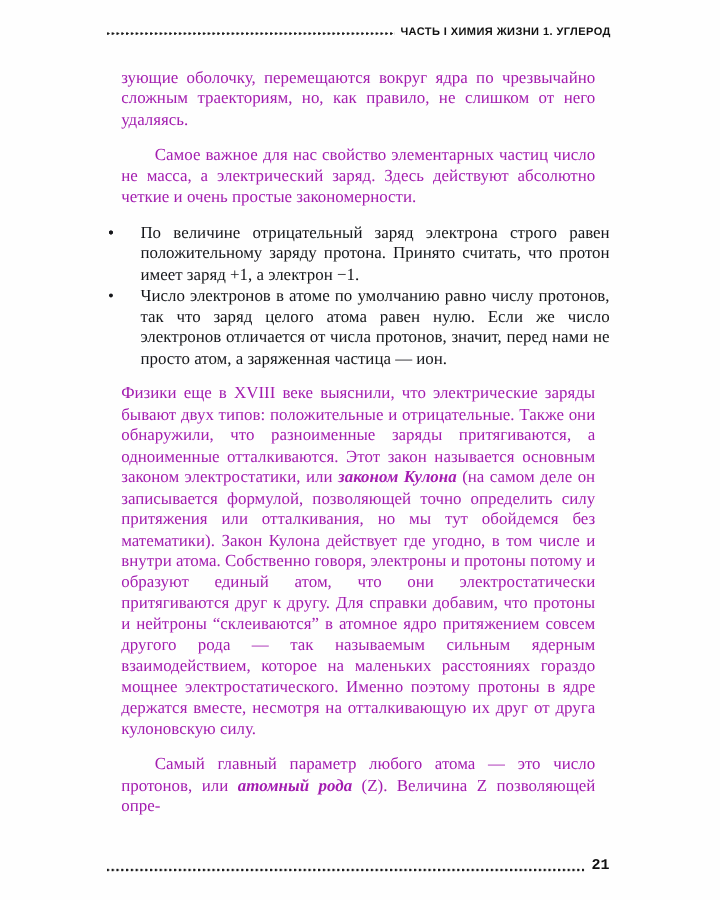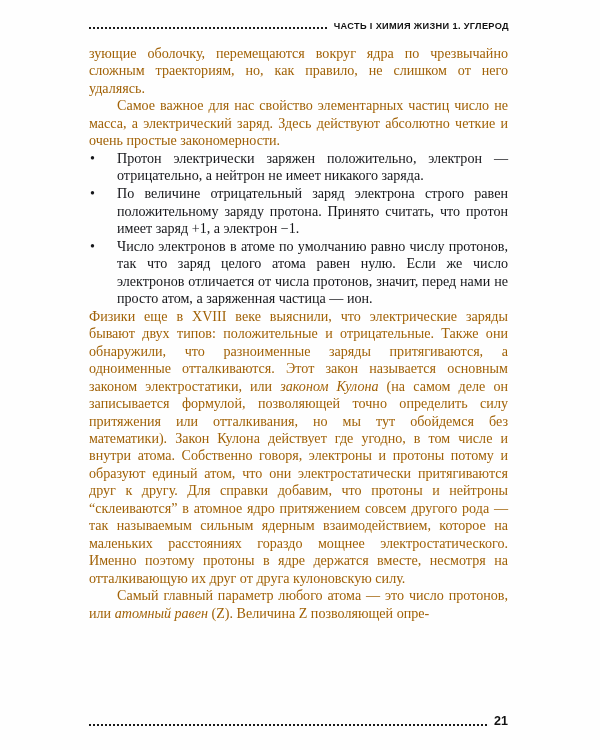--- a/index.html
+++ b/index.html
@@ -65,34 +65,35 @@
 
   
   .textblock {
     position: absolute;
     top: 45px;
     left: 89px;
     width: 419px;
   }
 
   p.body-par {
-    margin: 0;
+    margin: 12px;
     font-size: 14.1px;
     line-height: 17.45px;
     text-align: justify;
     text-indent: 0;
     hyphens: manual;
-    color: #a16207;
+    color: #a21caf;
   }
   p.indent {
     text-indent: 28px;
   }
 
   em, .ital {
     font-style: italic;
+    font-weight: bold;
   }
 
   
   ul.bullets {
     list-style: none;
     margin: 0;
     padding: 0;
   }
   ul.bullets li {
     position: relative;
@@ -128,21 +129,21 @@
     display: flex;
     align-items: flex-end;
     gap: 6px;
     height: 16px;
   }
   .folio .dot-leader::before {
     top: 7px;
   }
   .folio-number {
     flex: 0 0 auto;
-    font-family: Liberation Sans, sans-serif;
+    font-family: Liberation Mono, monospace;
     font-weight: bold;
     font-size: 12.5px;
     color: #111111;
     line-height: 13px;
   }
 </style>
 </head>
 <body>
 
 <div class="page">
@@ -154,35 +155,34 @@
 
   <div class="textblock">
 
     <p class="body-par">зующие оболочку, перемещаются вокруг ядра по чрезвычайно сложным траекториям, но, как правило, не слишком от него удаляясь.</p>
 
     <p class="body-par indent">Самое важное для нас свойство элементарных частиц число не масса, а электрический заряд. Здесь действуют абсолютно четкие и очень простые закономерности.</p>
 
     <ul class="bullets list-gap-top">
       <li>
         <span class="bullet-mark">•</span>
-        <span>Протон электрически заряжен положительно, электрон — отрицательно, а нейтрон не имеет никакого заряда.</span>
       </li>
       <li>
         <span class="bullet-mark">•</span>
         <span>По величине отрицательный заряд электрона строго равен положительному заряду протона. Принято считать, что протон имеет заряд +1, а электрон −1.</span>
       </li>
       <li>
         <span class="bullet-mark">•</span>
         <span>Число электронов в атоме по умолчанию равно числу протонов, так что заряд целого атома равен нулю. Если же число электронов отличается от числа протонов, значит, перед нами не просто атом, а заряженная частица — ион.</span>
       </li>
     </ul>
 
     <p class="body-par list-gap-bottom"><span>Физики еще в XVIII веке выяснили, что электрические заряды бывают двух типов: положительные и отрицательные. Также они обнаружили, что разноименные заряды притягиваются, а одноименные отталкиваются. Этот закон называется основным законом электростатики, или </span><em class="ital">законом Кулона</em><span> (на самом деле он записывается формулой, позволяющей точно определить силу притяжения или отталкивания, но мы тут обойдемся без математики). Закон Кулона действует где угодно, в том числе и внутри атома. Собственно говоря, электроны и протоны потому и образуют единый атом, что они электростатически притягиваются друг к другу. Для справки добавим, что протоны и нейтроны “склеиваются” в атомное ядро притяжением совсем другого рода — так называемым сильным ядерным взаимодействием, которое на маленьких расстояниях гораздо мощнее электростатического. Именно поэтому протоны в ядре держатся вместе, несмотря на отталкивающую их друг от друга кулоновскую силу.</span></p>
 
-    <p class="body-par indent"><span>Самый главный параметр любого атома — это число протонов, или </span><em class="ital">атомный равен</em><span> (Z). Величина Z позволяющей опре-</span></p>
+    <p class="body-par indent"><span>Самый главный параметр любого атома — это число протонов, или </span><em class="ital">атомный рода</em><span> (Z). Величина Z позволяющей опре-</span></p>
 
   </div>
 
   <div class="folio">
     <span class="dot-leader"></span>
     <span class="folio-number">21</span>
   </div>
 
 </div>
 

